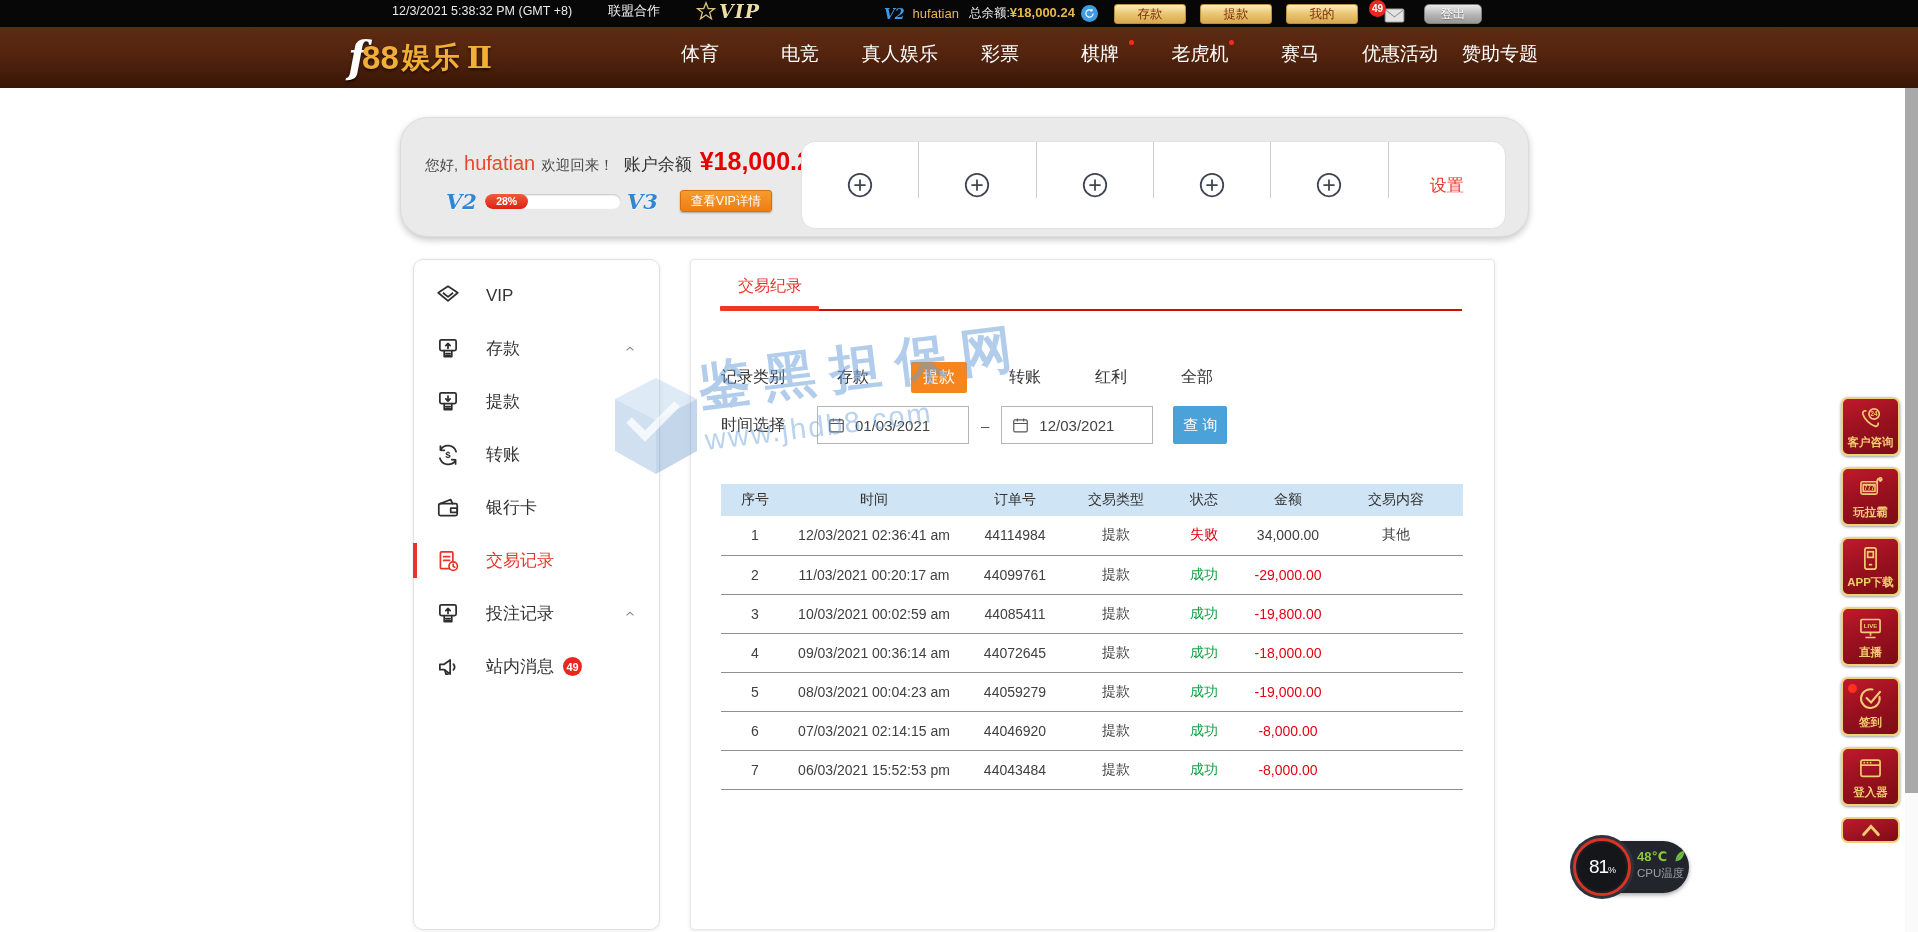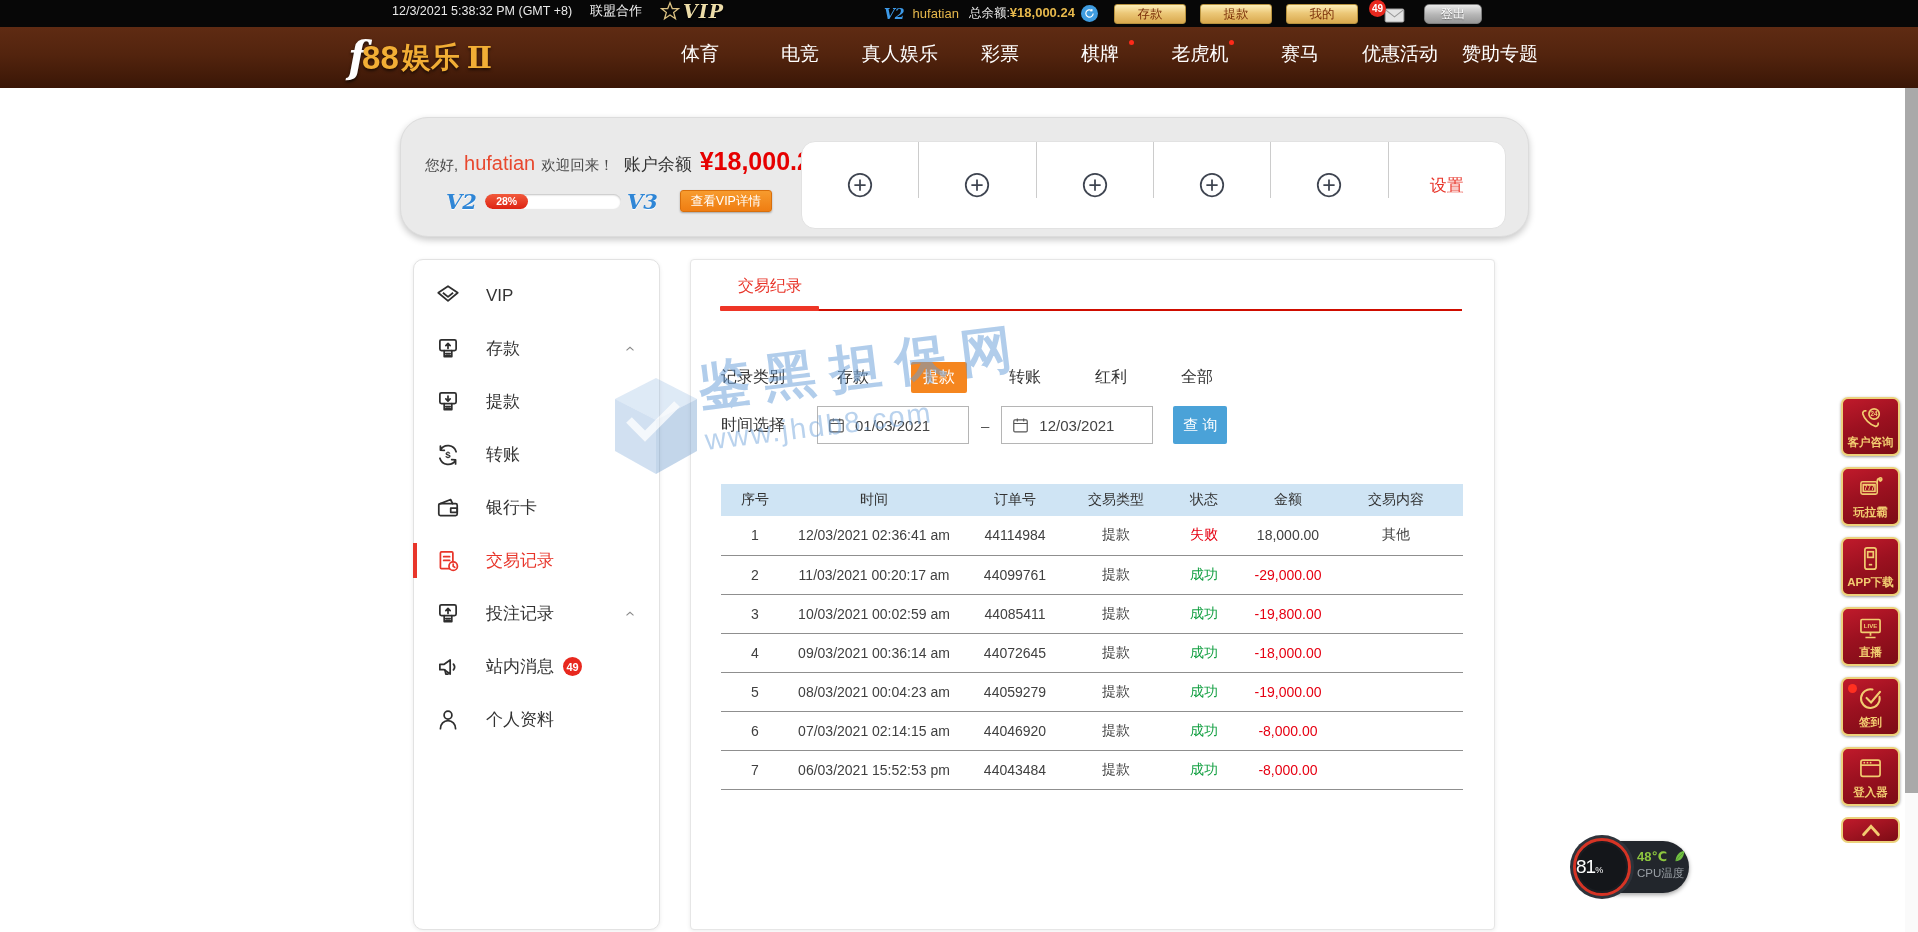--- a/index.html
+++ b/index.html
@@ -1,21 +1,21 @@
 <!DOCTYPE html>
 <html><head>
 <meta charset="utf-8">
 <style>
   * { margin:0; padding:0; box-sizing:border-box; }
   html,body { width:1918px; height:932px; overflow:hidden; }
   body { font-family:"Liberation Sans","DejaVu Sans",sans-serif; background:#ffffff; position:relative; color:#333; }
 
   
   .topbar { position:absolute; top:0; left:0; width:1918px; height:27px; background:#070707; z-index:20; }
-  .tb-left { position:absolute; left:392px; top:0; height:21px; display:flex; align-items:center; gap:18px; }
+  .tb-left { position:absolute; left:392px; top:0; height:21px; display:flex; align-items:center; gap:36px; }
   .tb-date { color:#e9e9e9; font-size:12.5px; white-space:nowrap; }
   .tb-link { color:#f0f0f0; font-size:13px; cursor:pointer; }
   .tb-viplogo { display:flex; align-items:center; gap:3px; cursor:pointer; }
   .tb-viplogo .vip-word { color:#ecdca8; font-style:italic; font-weight:900; font-size:19px; letter-spacing:1px; font-family:"DejaVu Serif",serif; text-shadow:0 1px 2px #000; }
   .tb-right { position:absolute; left:884px; top:0; height:27px; display:flex; align-items:center; }
   .tb-v2 { color:#3d9ae8; font-style:italic; font-weight:bold; font-size:14px; font-family:"DejaVu Serif",serif; }
   .tb-user { color:#e6b84c; font-size:13px; margin-left:8px; }
   .tb-balance { margin-left:10px; font-size:12.5px; color:#e8e8e8; white-space:nowrap; }
   .tb-balance b { color:#e6b84c; font-weight:bold; font-size:13px; }
   .tb-refresh { margin-left:6px; width:17px; height:17px; border-radius:50%; background:#3f9ce0; display:flex; align-items:center; justify-content:center; cursor:pointer; }
@@ -113,21 +113,21 @@
   .fl-btn.has-dot::before { content:""; position:absolute; left:5px; top:5px; width:9px; height:9px; border-radius:50%; background:#ff3020; }
   .fl-collapse { width:59px; height:26px; border:2px solid #ecd27c; border-radius:7px; background:linear-gradient(160deg,#c01a2b,#7c0c15); display:flex; align-items:center; justify-content:center; cursor:pointer; }
 
   
   .sb-track { position:absolute; right:0; top:88px; width:13px; height:844px; background:#fafafa; z-index:25; }
   .sb-thumb { position:absolute; right:0; top:0; width:13px; height:705px; background:#a9a9a9; cursor:pointer; }
 
   
   .cpu-widget { position:absolute; left:1573px; top:838px; width:116px; height:58px; z-index:30; }
   .cpu-pill { position:absolute; left:10px; top:3px; width:106px; height:52px; background:#22262c; border-radius:26px; box-shadow:0 2px 4px rgba(0,0,0,.35); }
-  .cpu-gauge { position:absolute; left:0; top:0; width:58px; height:58px; border-radius:50%; background:#14161a; border:3px solid #d63425; box-shadow:0 0 0 3px #2e333b, inset 0 0 0 2px #1a1d22; display:flex; align-items:center; justify-content:flex-start; }
+  .cpu-gauge { position:absolute; left:0; top:0; width:58px; height:58px; border-radius:50%; background:#14161a; border:3px solid #d63425; box-shadow:0 0 0 3px #2e333b, inset 0 0 0 2px #1a1d22; display:flex; align-items:center; justify-content:center; }
   .cpu-pct { color:#fff; font-size:19px; letter-spacing:-1px; }
   .cpu-pct i { font-style:normal; font-size:9px; }
   .cpu-info { position:absolute; left:64px; top:11px; }
   .cpu-temp { display:flex; align-items:center; gap:7px; color:#8dc63f; font-size:13px; font-weight:bold; }
   .cpu-label { color:#9aa0a6; font-size:11.5px; margin-top:2px; }
 
   svg { display:block; }
 </style>
 </head>
 <body>
@@ -339,29 +339,20 @@
   <div class="sb-item">
     <span class="sb-icon">
         <svg width="26" height="26" viewBox="0 0 24 24" fill="none" stroke="currentColor" stroke-width="1.6" stroke-linecap="round" stroke-linejoin="round">
           <path d="M14 5.5 V18.5 L8.5 14.5 H4.5 V9.5 H8.5 Z"></path>
           <path d="M17 9.3 a4.2 4.2 0 0 1 0 5.4"></path>
           <path d="M9.2 14.8 L10 18.5 H12"></path>
         </svg>
       </span>
     <span class="sb-label">站内消息</span>
     <span class="sb-badge">49</span>
-  </div>
-  <div class="sb-item">
-    <span class="sb-icon">
-        <svg width="26" height="26" viewBox="0 0 24 24" fill="none" stroke="currentColor" stroke-width="1.6" stroke-linecap="round" stroke-linejoin="round">
-          <circle cx="12" cy="7.5" r="3.6"></circle>
-          <path d="M5 20 a7 7.5 0 0 1 14 0"></path>
-        </svg>
-      </span>
-    <span class="sb-label">个人资料</span>
   </div>
 </div>
 
 <div class="main-panel">
   <div class="tabbar">
     <span class="tab-active">交易纪录</span>
     <div class="tab-line-thin"></div>
     <div class="tab-line-thick"></div>
   </div>
   <div class="filter-row">
@@ -416,21 +407,21 @@
         <th>交易内容</th>
       </tr>
     </thead>
     <tbody>
       <tr>
         <td>1</td>
         <td>12/03/2021 02:36:41 am</td>
         <td>44114984</td>
         <td>提款</td>
         <td class="st-fail">失败</td>
-        <td>18,000.00</td>
+        <td>34,000.00</td>
         <td>其他</td>
       </tr>
       <tr>
         <td>2</td>
         <td>11/03/2021 00:20:17 am</td>
         <td>44099761</td>
         <td>提款</td>
         <td class="st-ok">成功</td>
         <td class="neg">-29,000.00</td>
         <td></td>

